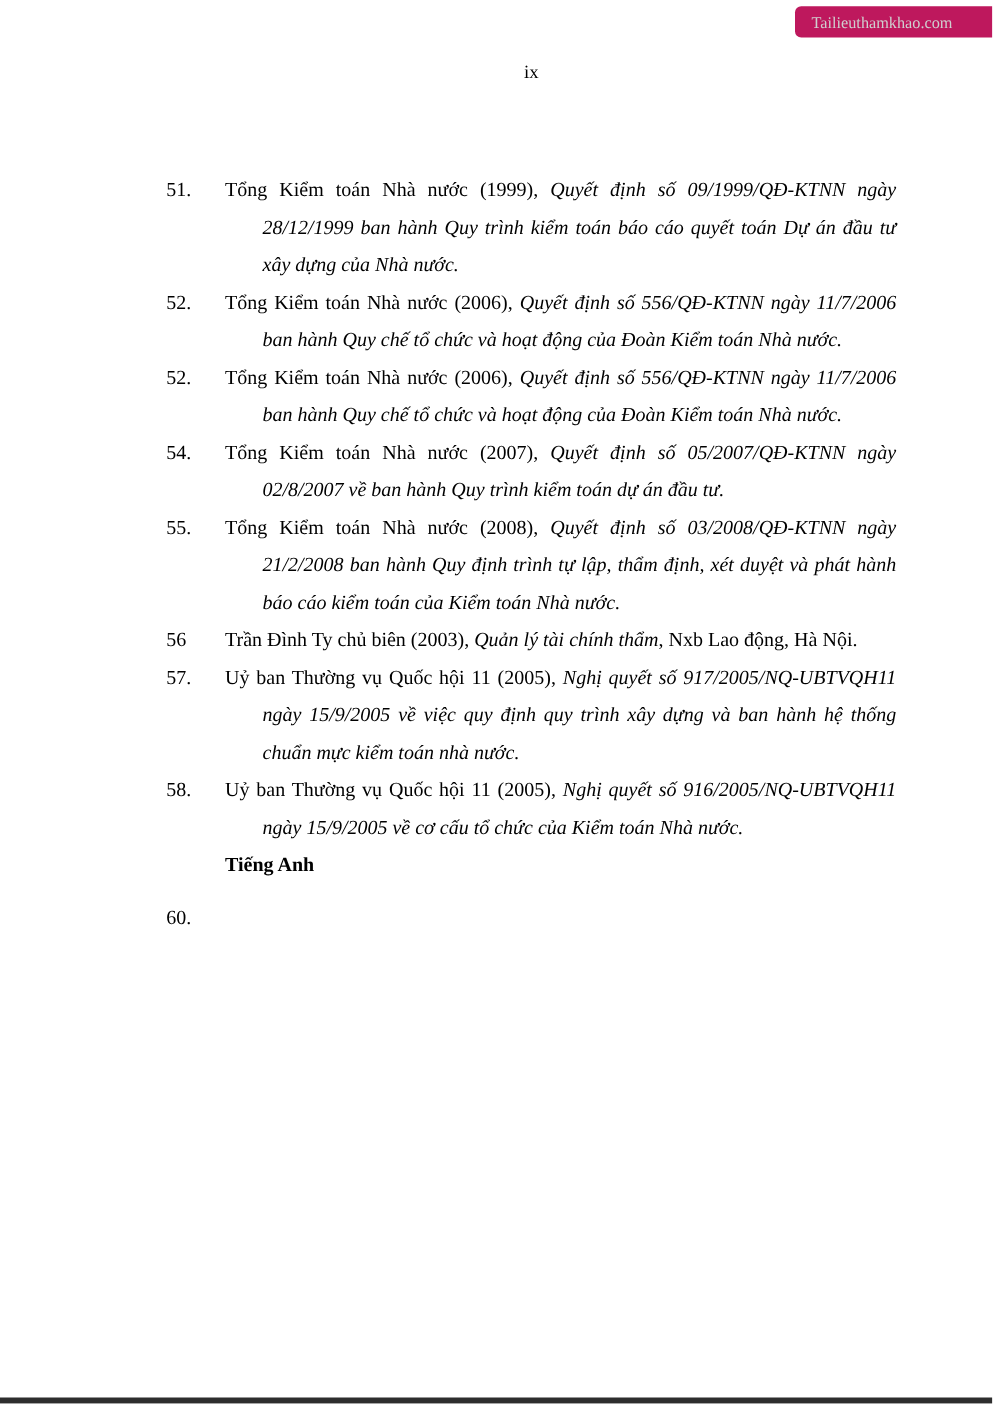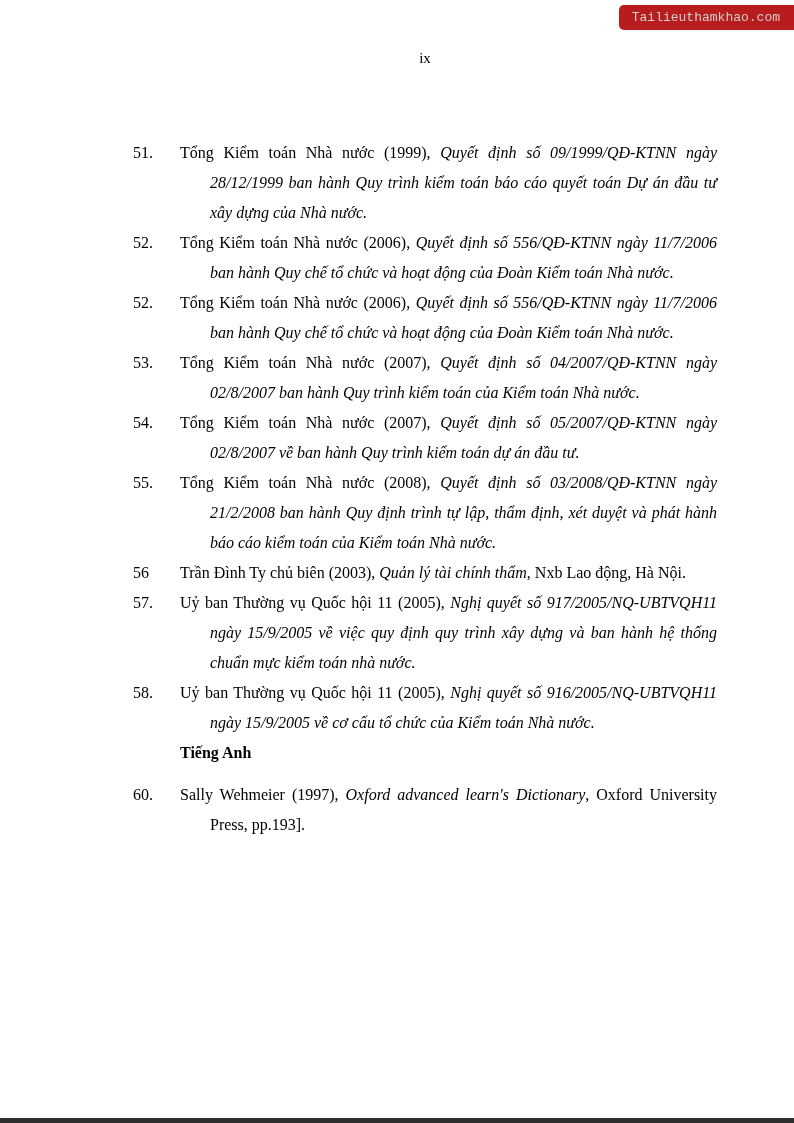--- a/index.html
+++ b/index.html
@@ -10,26 +10,26 @@
     background: #ffffff;
     font-family: "Liberation Serif", serif;
     font-size: 16px;
     color: #000000;
     overflow: hidden;
   }
   .watermark {
     position: absolute;
     top: 5px;
     right: 0;
-    background: #b91c1c;
+    background: #be185d;
     color: #cfcfcf;
-    font-family: Liberation Mono, monospace;
+    font-family: Liberation Serif, serif;
     font-size: 13px;
     line-height: 13px;
-    padding: 6px 14px 6px 13px;
+    padding: 6px 32px 6px 13px;
     border-radius: 5px 0 0 5px;
     cursor: pointer;
   }
   .pageno {
     position: absolute;
     top: 50px;
     left: 133px;
     width: 584px;
     text-align: center;
     font-size: 15px;
@@ -85,24 +85,20 @@
     <div class="ref">
       <span class="num">52.</span>
       <p class="body"><span>Tổng Kiểm toán Nhà nước (2006), </span><span class="t">Quyết định số 556/QĐ-KTNN ngày 11/7/2006 ban hành Quy chế tổ chức và hoạt động của Đoàn Kiểm toán Nhà nước.</span><span></span></p>
     </div>
 
     <div class="ref">
       <span class="num">52.</span>
       <p class="body"><span>Tổng Kiểm toán Nhà nước (2006), </span><span class="t">Quyết định số 556/QĐ-KTNN ngày 11/7/2006 ban hành Quy chế tổ chức và hoạt động của Đoàn Kiểm toán Nhà nước.</span><span></span></p>
     </div>
 
-    <div class="ref">
-      <span class="num">53.</span>
-      <p class="body"><span>Tổng Kiểm toán Nhà nước (2007), </span><span class="t">Quyết định số 04/2007/QĐ-KTNN ngày 02/8/2007 ban hành Quy trình kiểm toán của Kiểm toán Nhà nước.</span><span></span></p>
-    </div>
 
     <div class="ref">
       <span class="num">54.</span>
       <p class="body"><span>Tổng Kiểm toán Nhà nước (2007), </span><span class="t">Quyết định số 05/2007/QĐ-KTNN ngày 02/8/2007 về ban hành Quy trình kiểm toán dự án đầu tư.</span><span></span></p>
     </div>
 
     <div class="ref">
       <span class="num">55.</span>
       <p class="body"><span>Tổng Kiểm toán Nhà nước (2008), </span><span class="t">Quyết định số 03/2008/QĐ-KTNN ngày 21/2/2008 ban hành Quy định trình tự lập, thẩm định, xét duyệt và phát hành báo cáo kiểm toán của Kiểm toán Nhà nước.</span><span></span></p>
     </div>
@@ -120,20 +116,19 @@
     <div class="ref">
       <span class="num">58.</span>
       <p class="body"><span>Uỷ ban Thường vụ Quốc hội 11 (2005), </span><span class="t">Nghị quyết số 916/2005/NQ-UBTVQH11 ngày 15/9/2005 về cơ cấu tổ chức của Kiểm toán Nhà nước.</span><span></span></p>
     </div>
 
 
     <p class="section-heading">Tiếng Anh</p>
 
     <div class="ref">
       <span class="num">60.</span>
-      <p class="body"><span>Sally Wehmeier (1997), </span><span class="t">Oxford advanced learn's Dictionary</span><span>, Oxford University Press, pp.193].</span></p>
     </div>
 
   </div>
 
   <div class="page-bottom-edge"></div>
 
 </div>
 
 </body></html>

